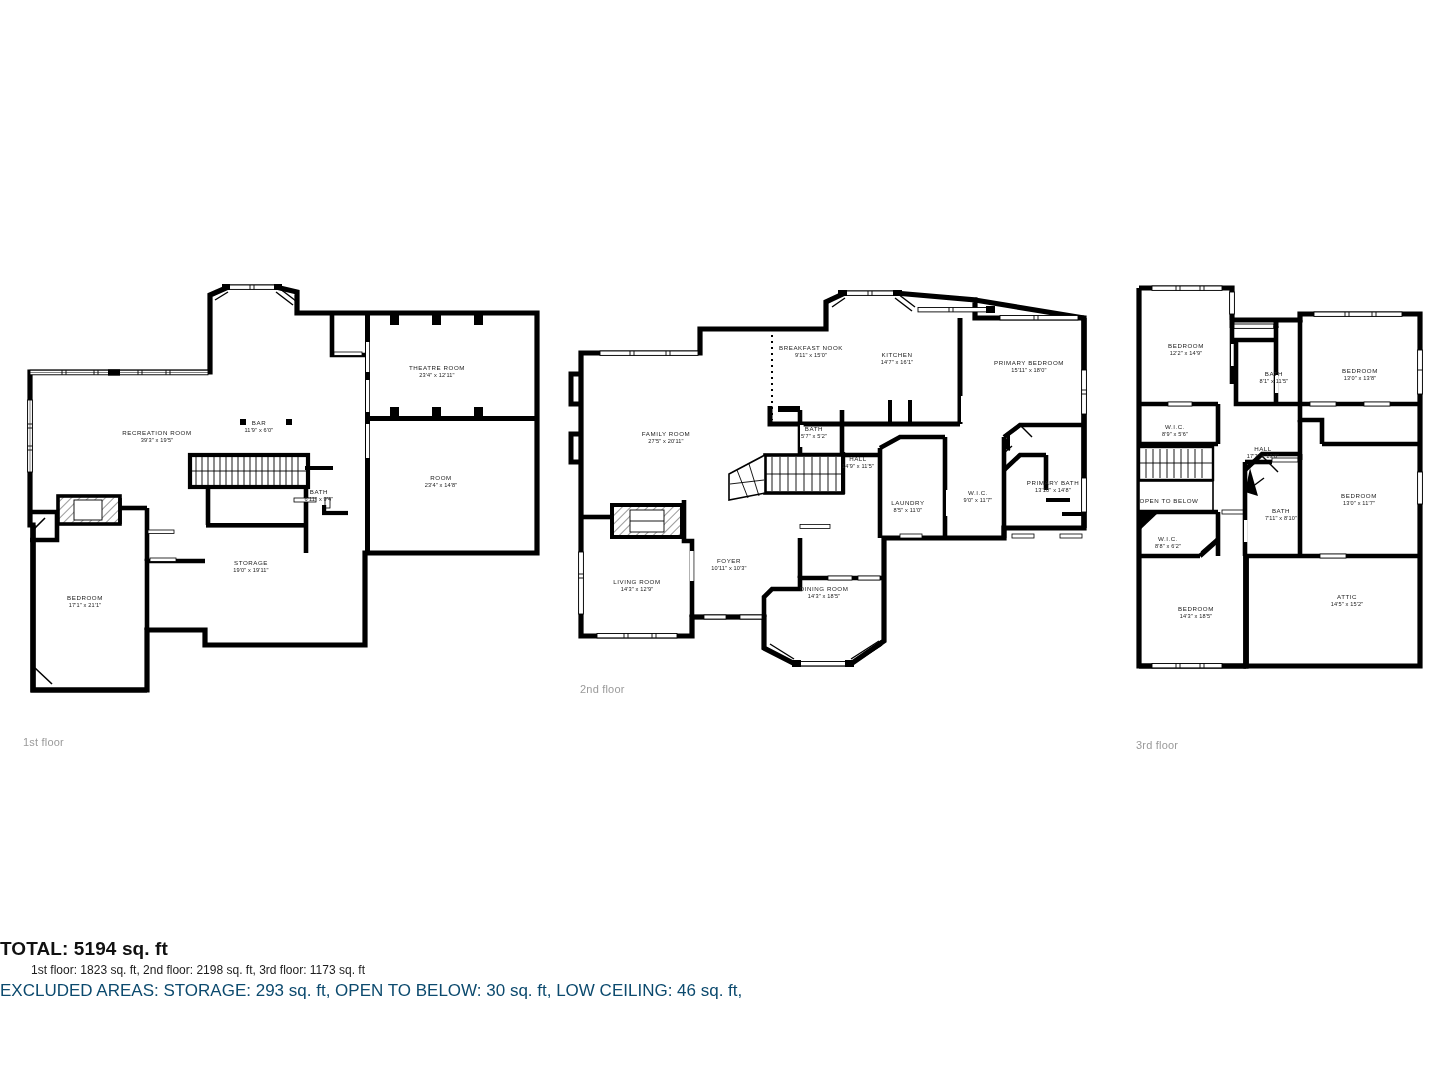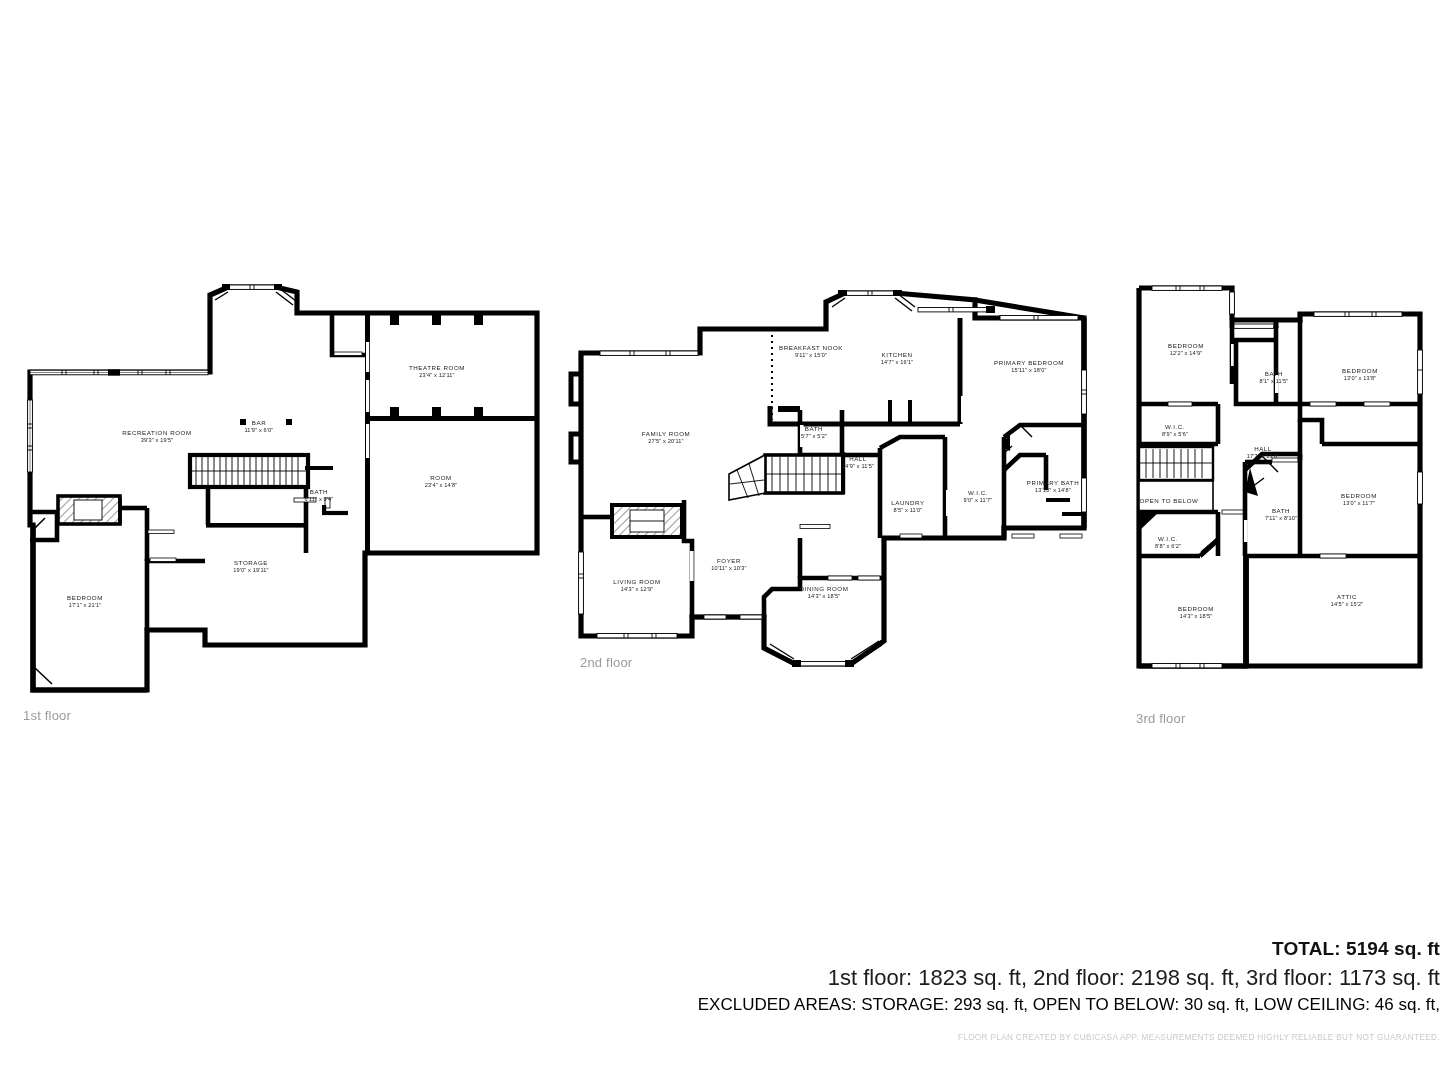--- a/index.html
+++ b/index.html
@@ -7,24 +7,25 @@
     width:1440px;height:1080px;
     font-family:"Liberation Sans", sans-serif;
     color:#1a1a1a;
     overflow:hidden;
     position:relative;
   }
   #sheet{position:absolute;left:0;top:0;width:1440px;height:1080px;}
   .plan-svg{position:absolute;left:0;top:0;width:1440px;height:1080px;}
   .floor-tag{
     position:absolute;
-    font-size:13px;
+    font-size:11px;
     letter-spacing:.2px;
     color:#9a9a9a;
     white-space:nowrap;
+    margin-top:28px;
   }
   #tag1{left:23px;top:708px;}
   #tag2{left:580px;top:655px;}
   #tag3{left:1136px;top:711px;}
 
   .rlabel{
     position:absolute;
     text-align:center;
     white-space:nowrap;
     transform:translate(-50%,-50%);
@@ -41,39 +42,39 @@
     display:block;
     font-size:5.6px;
     letter-spacing:.15px;
     color:#222;
   }
   .rlabel.solo .nm{font-size:6.2px;}
 
   #footer{
     position:absolute;
     left:0;right:0;top:938px;
-    text-align:right;
+    text-align:left;
   }
   #footer .total{
     font-size:19px;
     font-weight:bold;
     color:#111;
     letter-spacing:.1px;
     margin-bottom:2px;
   }
   #footer .breakdown{
-    font-size:22px;
+    font-size:12px;
     color:#1c1c1c;
     line-height:1.42;
+    padding-left:31px;
   }
   #footer .excl{
     font-size:17px;
-    color:#000000;
+    color:#0c4a6e;
     line-height:1.42;
-    margin-left:28px;
   }
   #footer .disclaimer{
     margin-top:16px;
     font-size:8.2px;
     letter-spacing:.35px;
     color:#c9c9c9;
   }
 </style>
 </head>
 <body>
@@ -569,16 +570,15 @@
     </div>
 
   <div class="floor-tag" id="tag1">1st floor</div>
   <div class="floor-tag" id="tag2">2nd floor</div>
   <div class="floor-tag" id="tag3">3rd floor</div>
 
   <div id="footer">
     <div class="total">TOTAL: 5194 sq. ft</div>
     <div class="breakdown">1st floor: 1823 sq. ft, 2nd floor: 2198 sq. ft, 3rd floor: 1173 sq. ft</div>
     <div class="excl">EXCLUDED AREAS: STORAGE: 293 sq. ft, OPEN TO BELOW: 30 sq. ft, LOW CEILING: 46 sq. ft,</div>
-    <div class="disclaimer">FLOOR PLAN CREATED BY CUBICASA APP. MEASUREMENTS DEEMED HIGHLY RELIABLE BUT NOT GUARANTEED.</div>
   </div>
 
 </div>
 
 </body></html>

